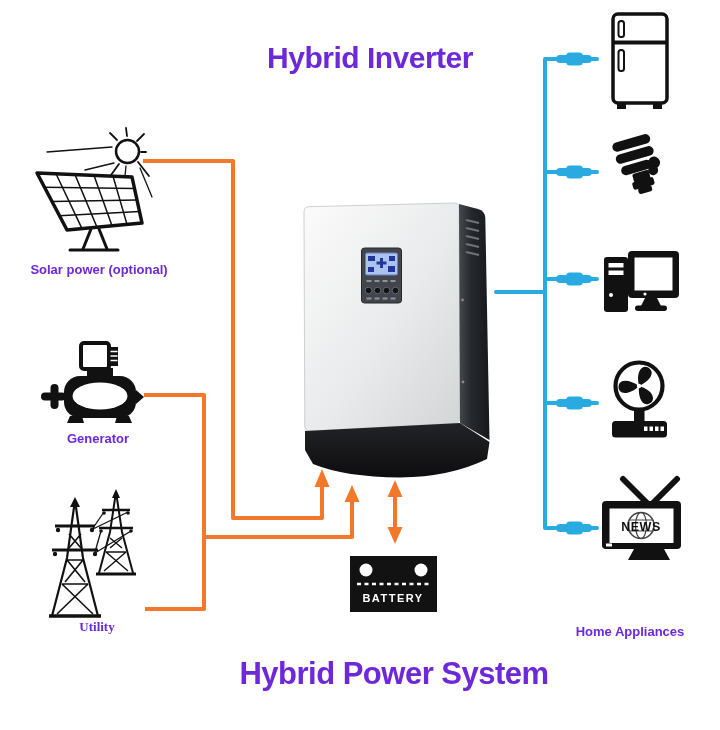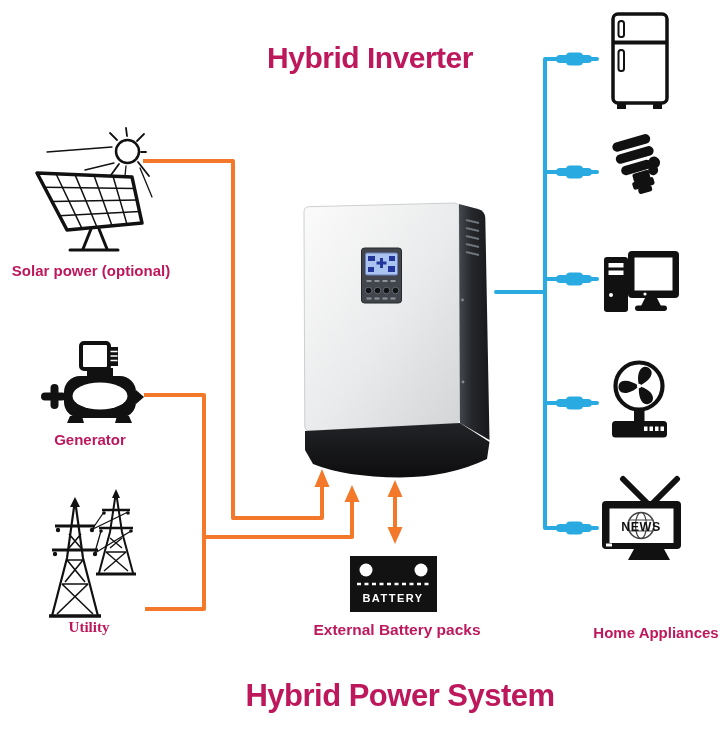--- a/index.html
+++ b/index.html
@@ -6,24 +6,24 @@
     --source-line:#F4782A;
     --load-line:#29ABE2;
     --ink:#111111;
   }
   html,body{margin:0;padding:0;background:#ffffff;}
   .canvas{
     position:relative;width:720px;height:730px;background:#ffffff;overflow:hidden;
     font-family:"Liberation Sans", sans-serif;color:var(--ink);
   }
   .canvas svg{position:absolute;left:0;top:0;}
-  .lbl{position:absolute;transform:translateX(-50%);white-space:nowrap;font-weight:bold;color:#be185d;}
+  .lbl{position:absolute;transform:translateX(-50%);white-space:nowrap;font-weight:bold;color:#6d28d9;}
   .title{font-size:30px;letter-spacing:-0.5px;}
   .title-bottom{font-size:31px;}
-  .small-lbl{font-size:15px;}
+  .small-lbl{font-size:13px;margin-left:8px;}
   .mid-lbl{font-size:15.5px;}
   
   .line-src{stroke:var(--source-line);stroke-width:4;fill:none;stroke-linejoin:round;stroke-linecap:square;}
   .fill-src{fill:var(--source-line);stroke:none;}
   .line-load{stroke:var(--load-line);stroke-width:4;fill:none;stroke-linejoin:round;stroke-linecap:round;}
   .fill-load{fill:var(--load-line);stroke:none;}
   .ink-s{stroke:#111;fill:none;}
   .ink-f{fill:#111;stroke:none;}
   .battery-text{font-family:"Liberation Sans",sans-serif;font-size:11px;font-weight:bold;fill:#ffffff;letter-spacing:1.5px;}
   .news-text{font-family:"Liberation Sans",sans-serif;font-size:12.5px;font-weight:bold;fill:#111;letter-spacing:0.5px;}
@@ -260,17 +260,16 @@
       <text class="news-text" x="641" y="530.5" text-anchor="middle">NEWS</text>
       <rect x="606" y="543.5" width="6" height="3" fill="#fff"></rect>
       <polygon class="ink-f" points="634,549 664,549 670,560 628,560"></polygon>
     </g>
   </svg>
 
   <div class="lbl title" style="left:370px;top:41px;">Hybrid Inverter</div>
   <div class="lbl small-lbl" style="left:91px;top:262px;">Solar power (optional)</div>
   <div class="lbl small-lbl" style="left:90px;top:431px;text-align:right;">Generator</div>
   <div class="lbl small-lbl" style="left:89px;top:619px;font-family:Liberation Serif, serif;">Utility</div>
-  <div class="lbl mid-lbl" style="left:397px;top:621px;">External Battery packs</div>
-  <div class="lbl small-lbl" style="left:656px;top:624px;">Home Appliances</div>
-  <div class="lbl title title-bottom" style="left:394px;top:678px;margin-left:6px;">Hybrid Power System</div>
+  <div class="lbl small-lbl" style="left:622px;top:624px;">Home Appliances</div>
+  <div class="lbl title title-bottom" style="left:394px;top:656px;">Hybrid Power System</div>
 
 </div>
 
 </body></html>

